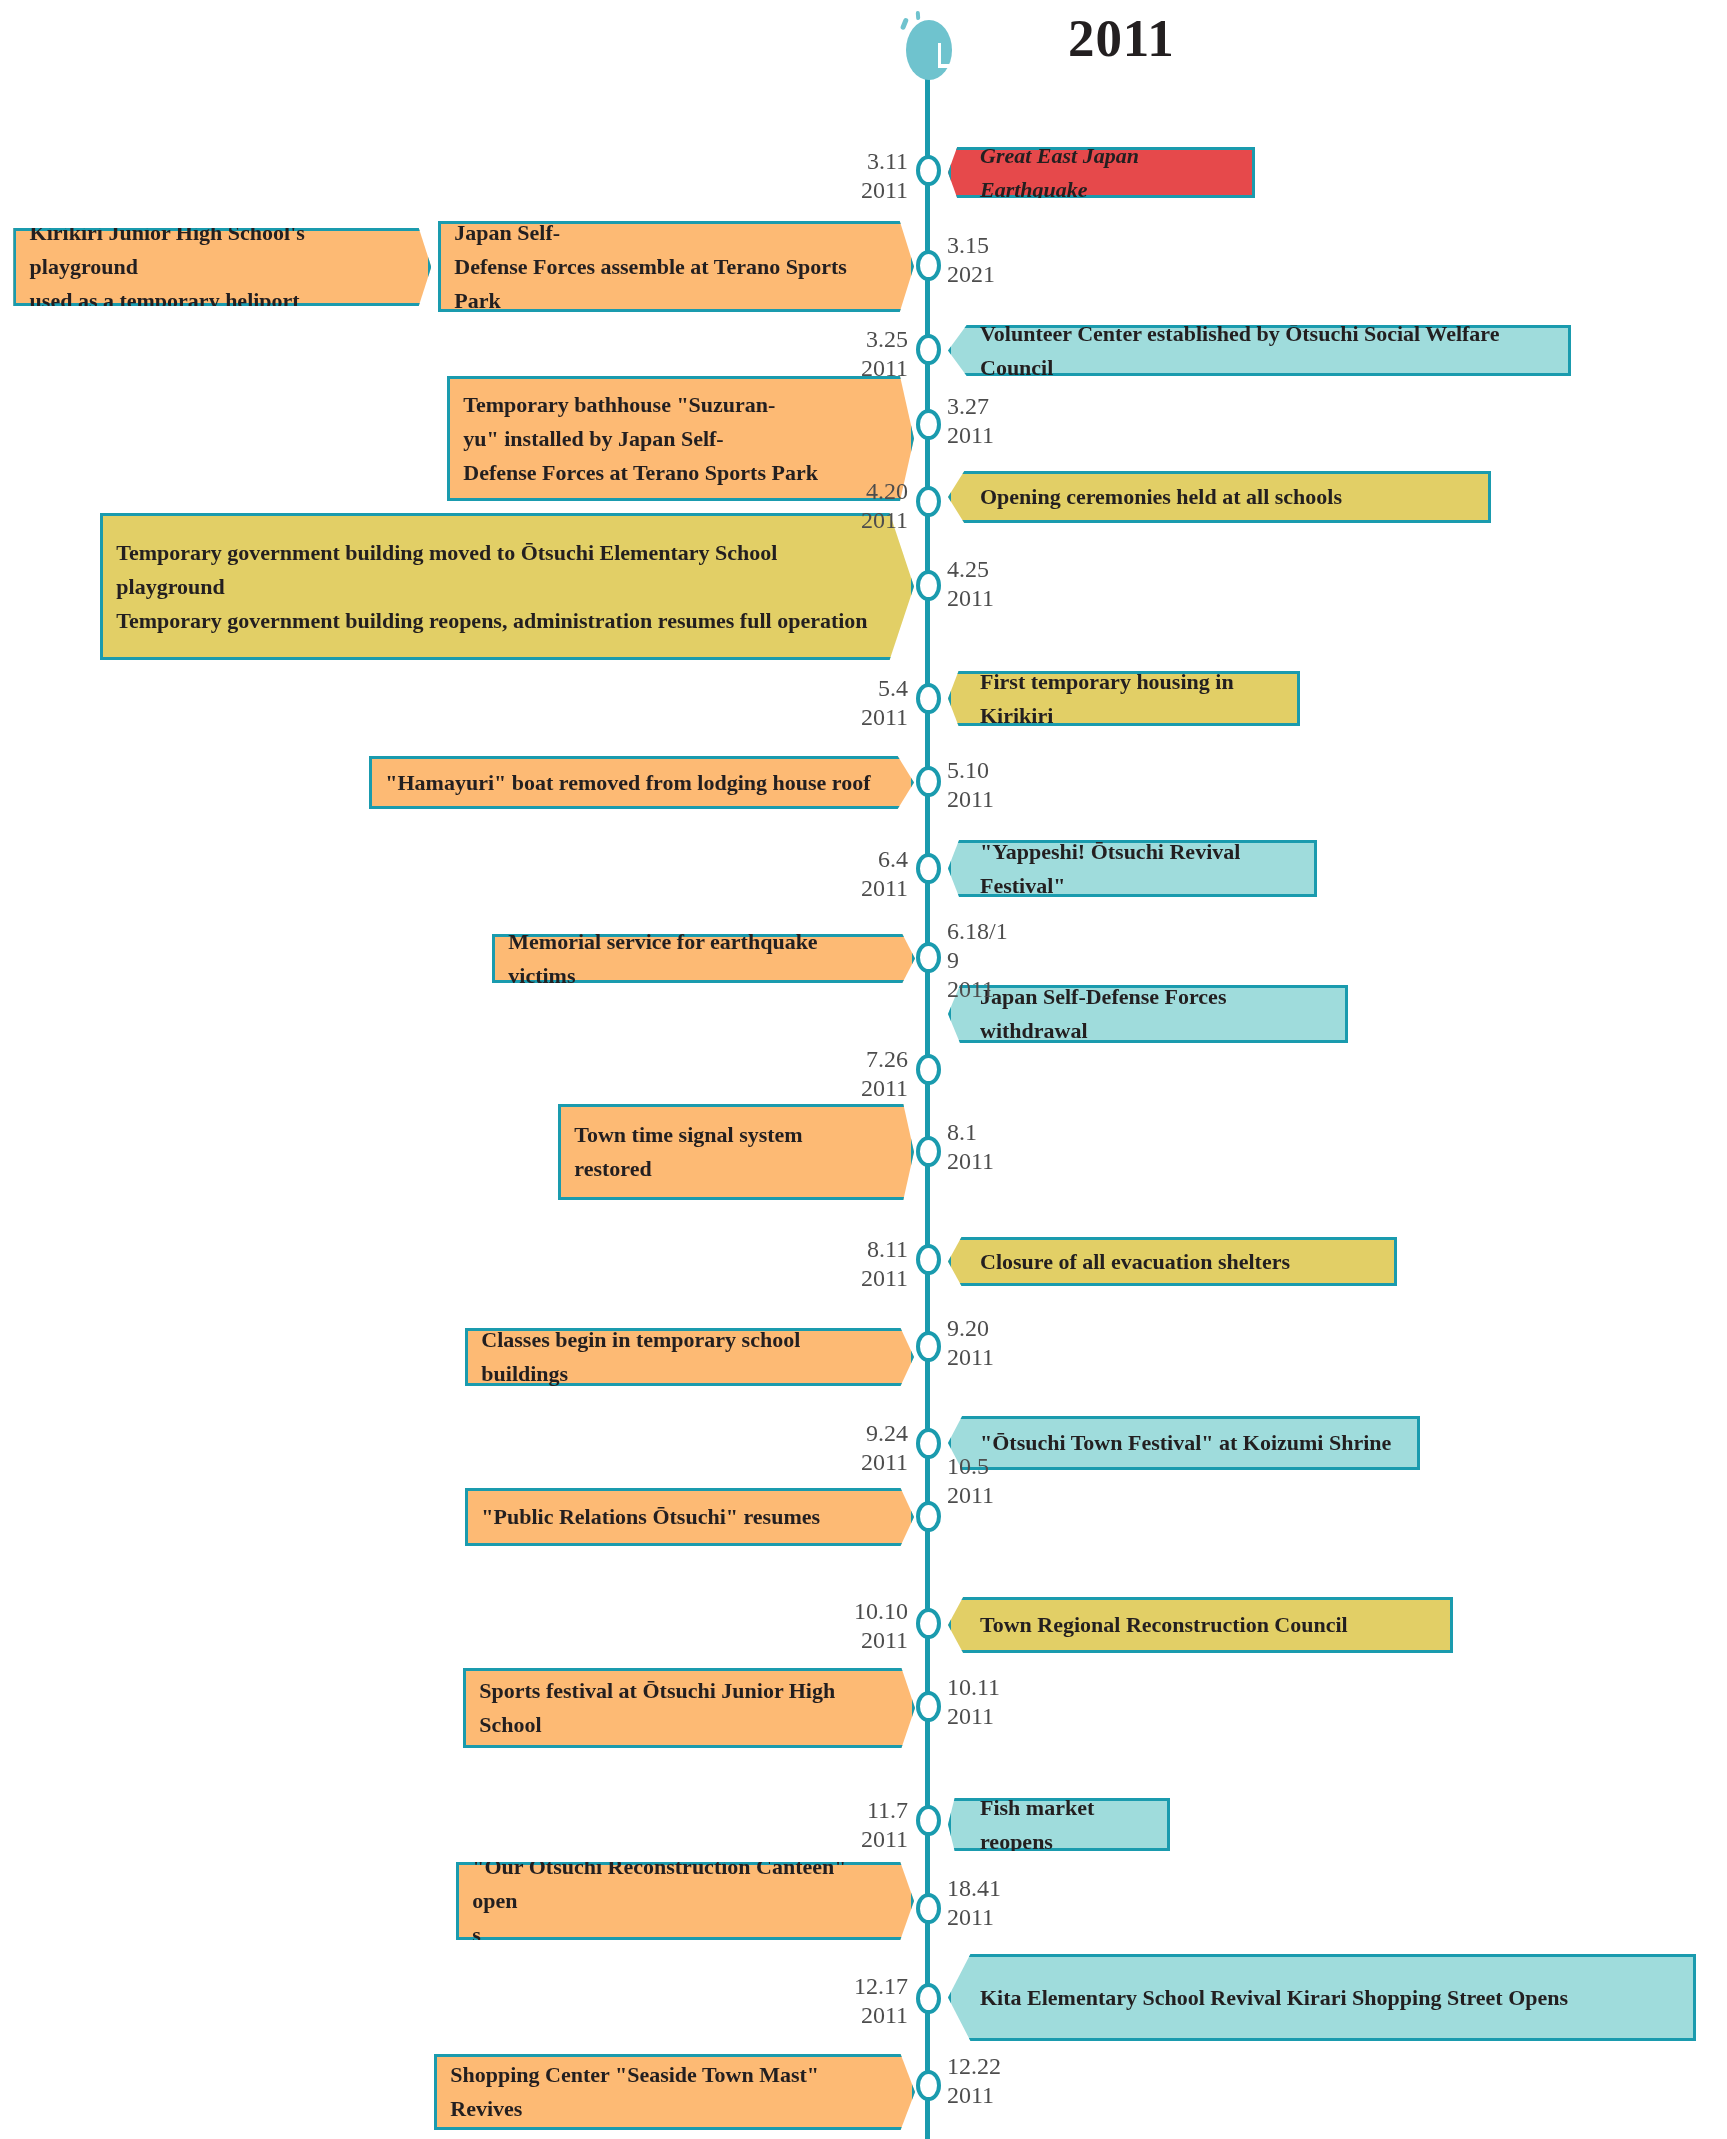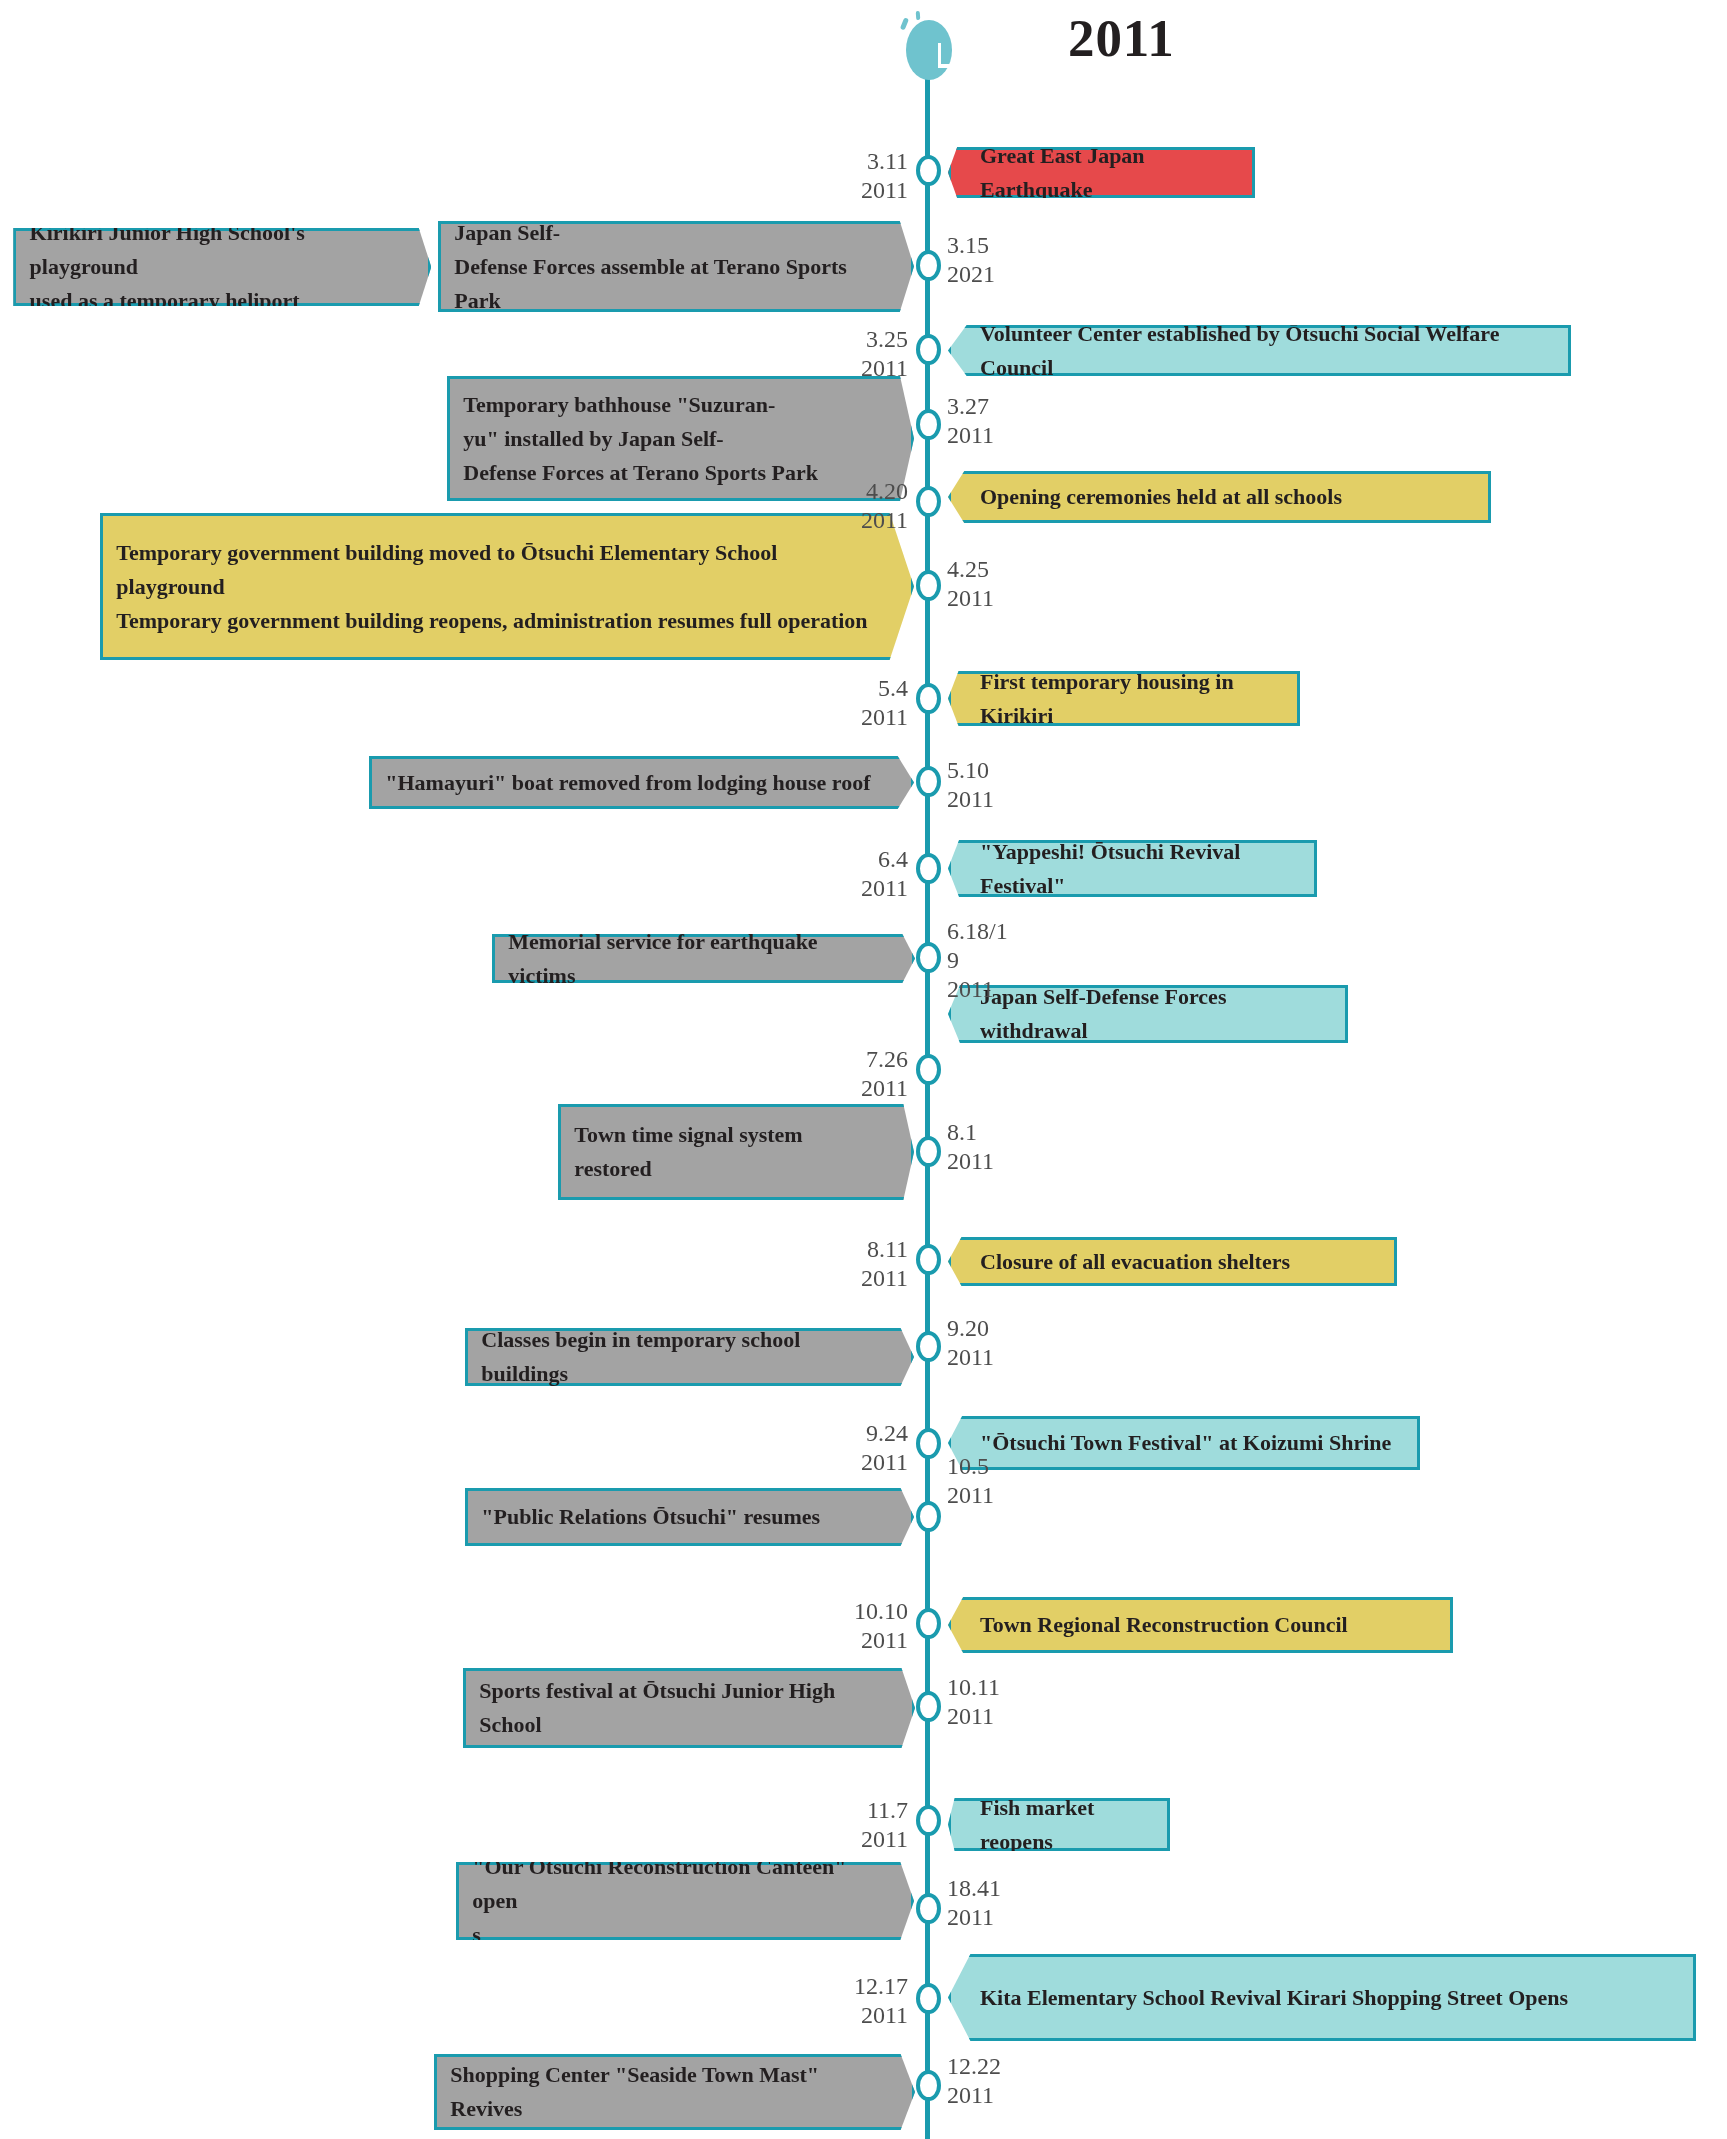--- a/index.html
+++ b/index.html
@@ -57,26 +57,26 @@
 
   
   .banner.r{
     padding-left:29px;padding-right:12.5px;
     background:#9FDCDC;border:3.1px solid #1A9BAE;
     clip-path:polygon(3% 0%,100% 0%,100% 100%,3% 100%,0% 50%);
   }
   
   .banner.l{
     padding-left:13.3px;padding-right:31px;
-    background:#a3a3a3;border:3.1px solid #1A9BAE;
+    background:#fdba74;border:3.1px solid #1A9BAE;
     clip-path:polygon(0% 0%,97% 0%,100% 50%,97% 100%,0% 100%);
   }
   .banner.yellow{background:#E2CF66;}
   .banner.red{background:#E6494B;}
-  .banner.red .txt{color:#231f20;}
+  .banner.red .txt{color:#231f20;font-style:italic;}
 
   
   .banner::after{content:"";}
 </style>
 </head>
 <body>
 
 <div id="stage">
 
   <div class="axis-line"></div>

